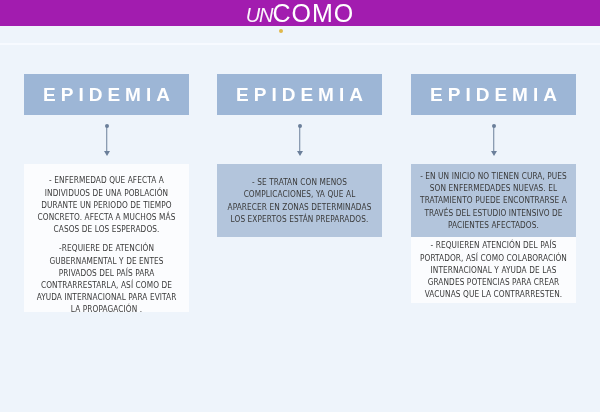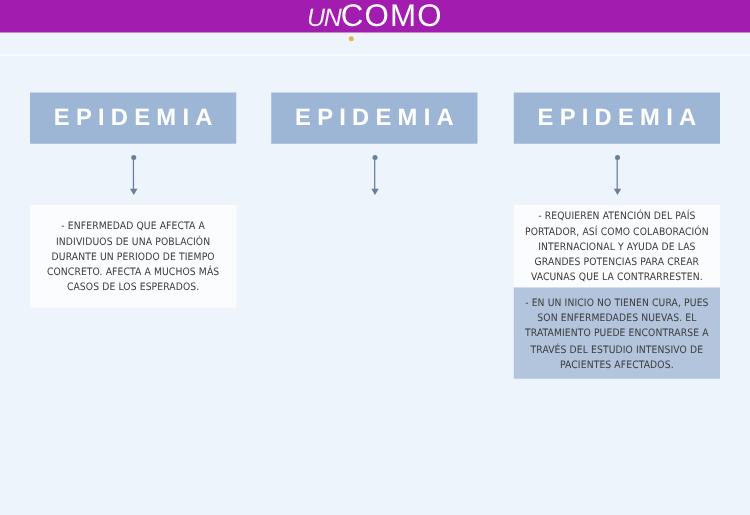--- a/index.html
+++ b/index.html
@@ -85,37 +85,43 @@
 <div class="col col-1">
   <div class="head">EPIDEMIA</div>
   <div class="arrow">
     <span class="knob"></span>
       <span class="shaft"></span>
       <span class="tip"></span>
   </div>
   <div class="box b1">
     <span>- Enfermedad que afecta a individuos de una población durante un periodo de tiempo concreto. Afecta a muchos más casos de los esperados.</span>
   </div>
+  <div class="box b3">
+    <span>-Requiere de atención gubernamental y de entes privados del país para contrarrestarla, así como de ayuda internacional para evitar la propagación .</span>
+  </div>
 </div>
 
 <div class="col col-2">
   <div class="head">EPIDEMIA</div>
   <div class="arrow">
     <span class="knob"></span>
       <span class="shaft"></span>
       <span class="tip"></span>
+  </div>
+  <div class="box b2">
+    <span>- Se tratan con menos complicaciones, ya que al aparecer en zonas determinadas los expertos están preparados.</span>
   </div>
 </div>
 
 <div class="col col-3">
   <div class="head">EPIDEMIA</div>
   <div class="arrow">
     <span class="knob"></span>
       <span class="shaft"></span>
       <span class="tip"></span>
   </div>
+  <div class="box b2">
+    <span>- En un inicio no tienen cura, pues son enfermedades nuevas. El tratamiento puede encontrarse a través del estudio intensivo de pacientes afectados.</span>
+  </div>
   <div class="box b3">
     <span>- Requieren atención del país portador, así como colaboración internacional y ayuda de las grandes potencias para crear vacunas que la contrarresten.</span>
-  </div>
-  <div class="box b2">
-    <span>- En un inicio no tienen cura, pues son enfermedades nuevas. El tratamiento puede encontrarse a través del estudio intensivo de pacientes afectados.</span>
   </div>
 </div>
 
 </body></html>

